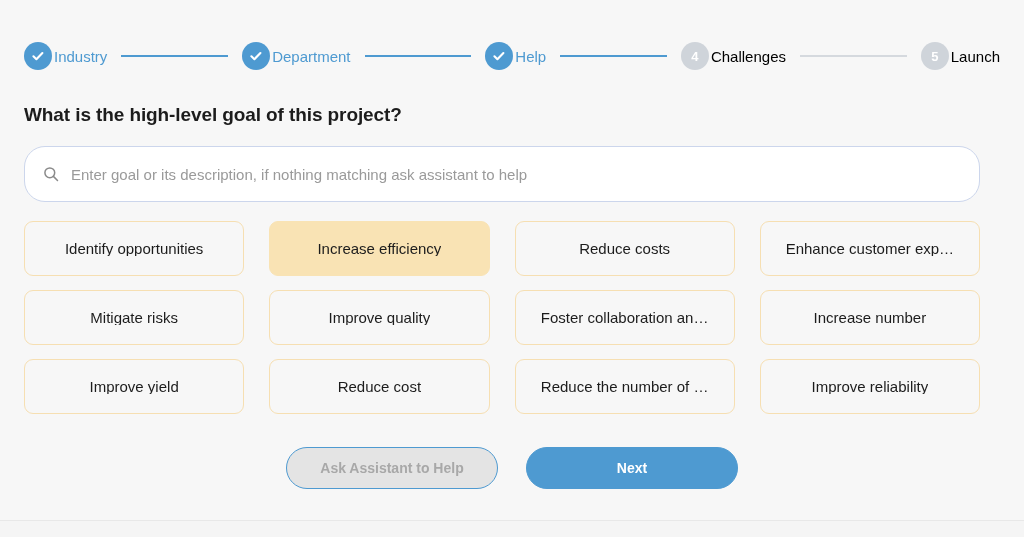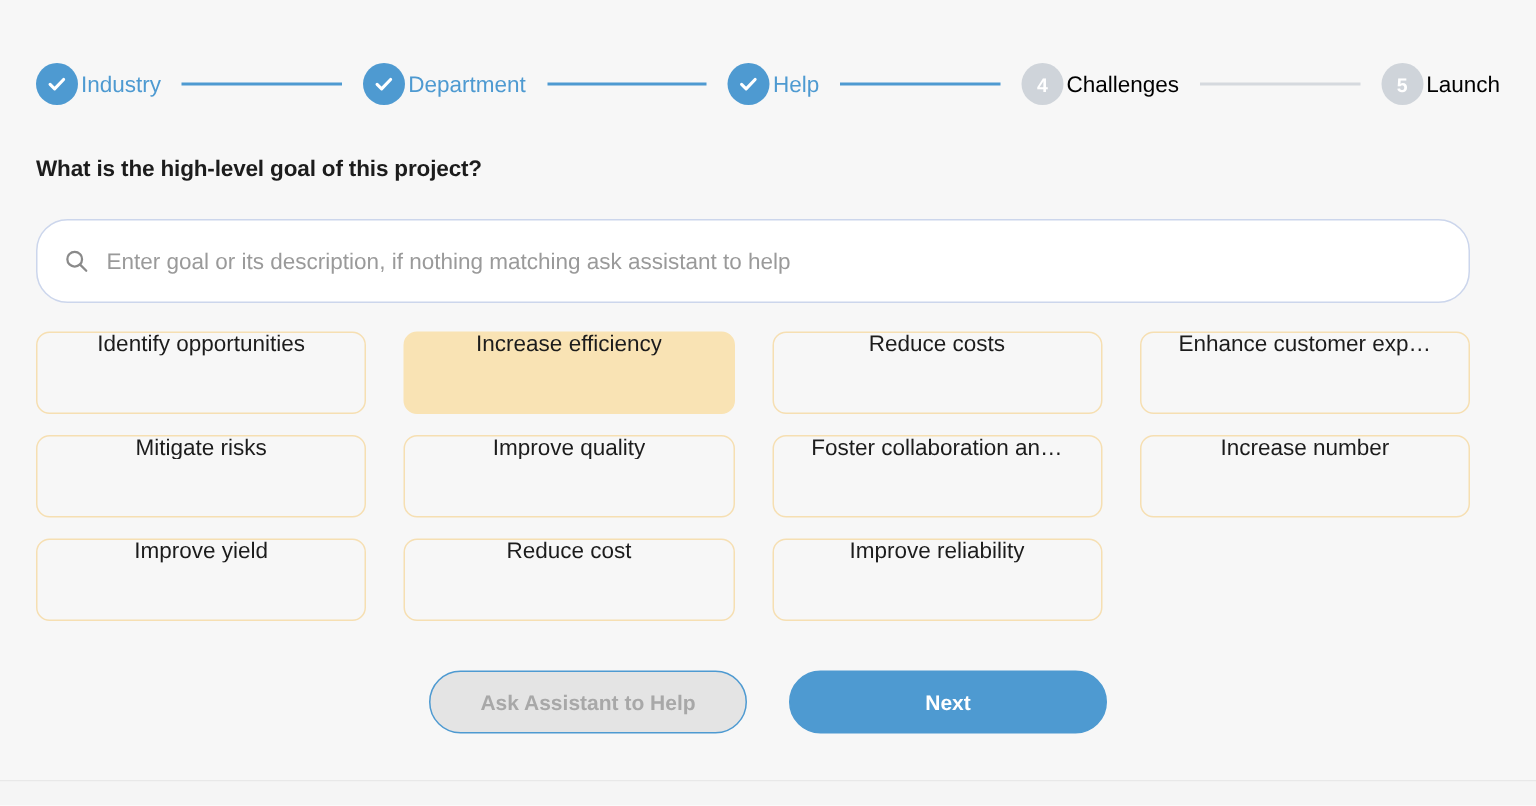--- a/index.html
+++ b/index.html
@@ -87,21 +87,21 @@
     min-width: 30px;
   }
   .connector.done { background: #4e9ad1; }
   .connector.todo { background: #d5d9de; }
 
   
   .heading {
     position: absolute;
     left: 24px;
     top: 104px;
-    font-size: 15px;
+    font-size: 19px;
     font-weight: 700;
     color: #1c1c1c;
     letter-spacing: -0.1px;
     line-height: 1.2;
   }
 
   
   .search-box {
     position: absolute;
     left: 24px;
@@ -148,21 +148,21 @@
     grid-template-columns: repeat(4, 1fr);
     column-gap: 25px;
     row-gap: 14px;
   }
   .option-card {
     height: 55px;
     border-radius: 9px;
     border: 1px solid #f6dfb2;
     background: #f7f7f7;
     display: flex;
-    align-items: flex-start;
+    align-items: center;
     justify-content: center;
     box-sizing: border-box;
     padding: 0 14px;
     cursor: pointer;
   }
   .option-card.selected {
     background: #f9e3b4;
     border-color: #f9e3b4;
   }
   .option-label {
@@ -300,20 +300,23 @@
         <div class="option-card">
           <span class="option-label">Increase number</span>
         </div>
         <div class="option-card">
           <span class="option-label">Improve yield</span>
         </div>
         <div class="option-card">
           <span class="option-label">Reduce cost</span>
         </div>
         <div class="option-card">
+          <span class="option-label">Reduce the number of …</span>
+        </div>
+        <div class="option-card">
           <span class="option-label">Improve reliability</span>
         </div>
       </div>
 
     <div class="actions">
       <div class="btn btn-assistant">Ask Assistant to Help</div>
       <div class="btn btn-next">Next</div>
     </div>
 
   </div>

